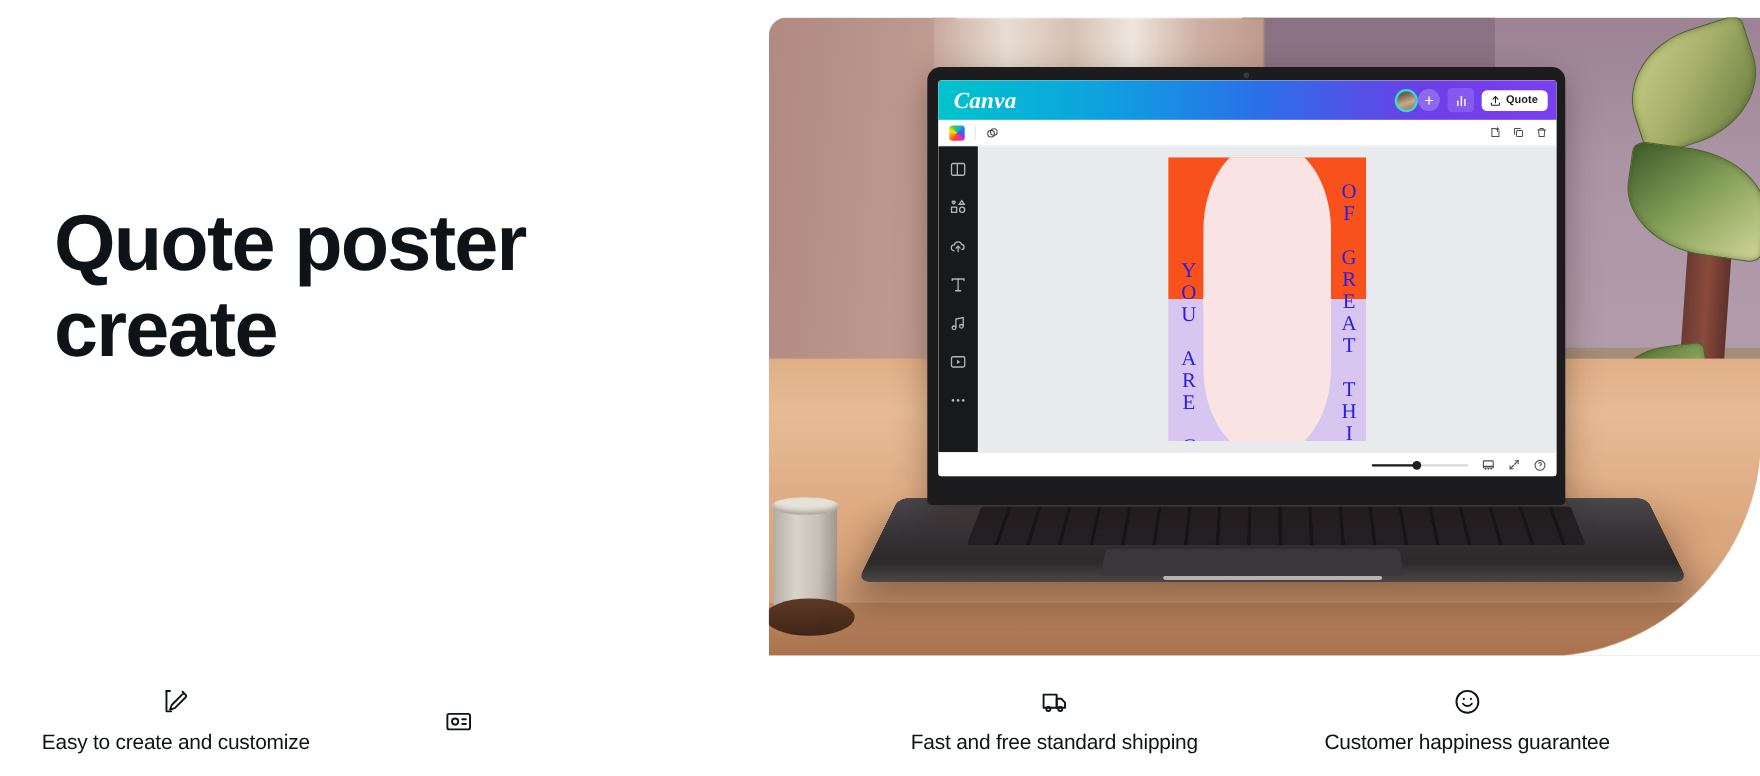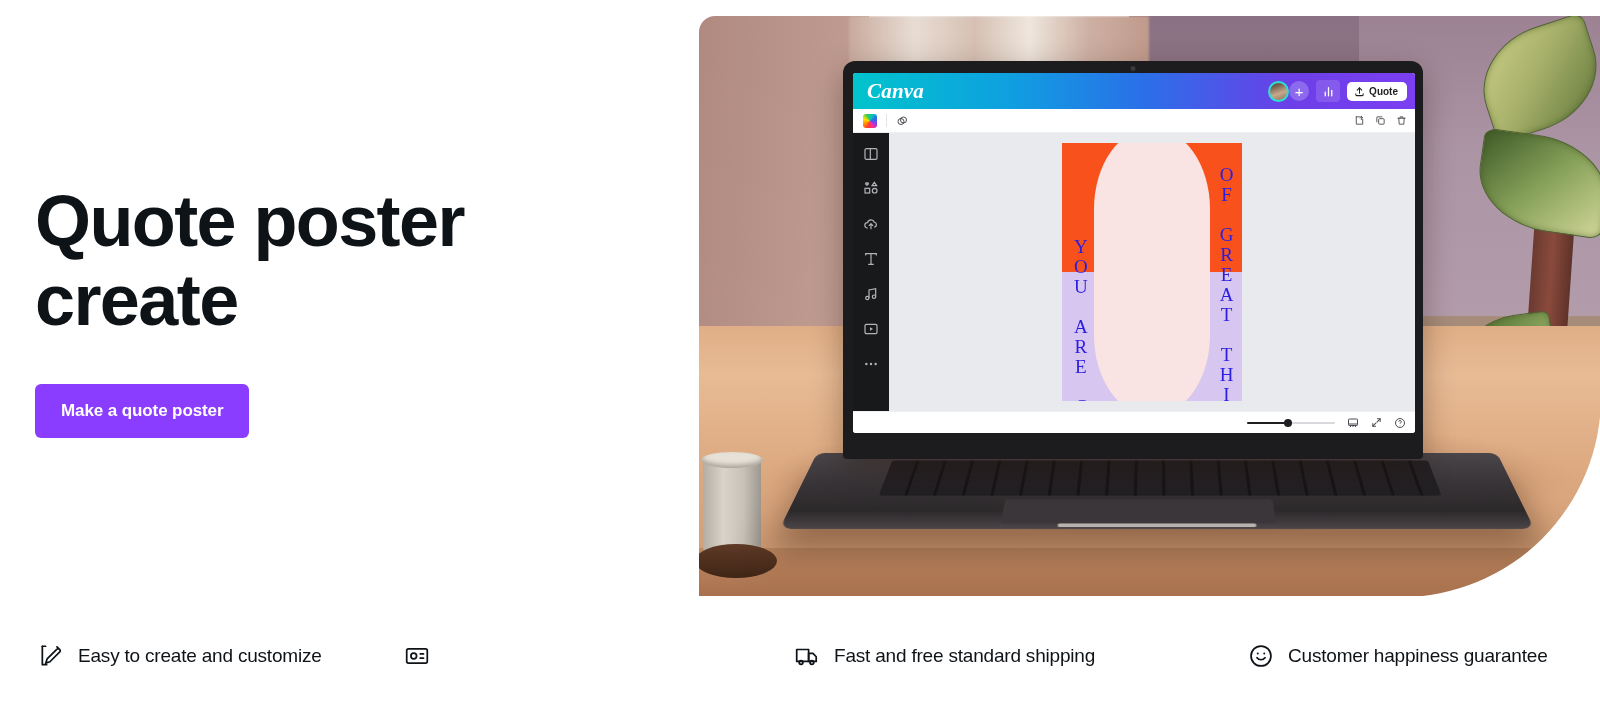--- a/index.html
+++ b/index.html
@@ -6,21 +6,21 @@
   html, body {
     width: 1600px; height: 705px;
     background: #ffffff;
     font-family: "Liberation Sans", sans-serif;
     overflow: hidden;
   }
   .page { position: relative; width: 1600px; height: 705px; background:#fff; }
 
   
   .hero-copy {
-    position: absolute; left: 35px; top: 182px; width: 580px;
+    position: absolute; left: 49px; top: 182px; width: 580px;
   }
   .hero-title {
     font-size: 72px; line-height: 1.1; font-weight: 700;
     letter-spacing: -1.6px; color: #0e1318;
     font-family: "Liberation Sans", sans-serif;
   }
   .hero-cta {
     display: inline-block; margin-top: 44px;
     background: #8b3dff; color: #ffffff;
     font-size: 17px; font-weight: 700; letter-spacing: -0.1px;
@@ -258,39 +258,38 @@
   .base-lip {
     position: absolute; left: 250px; bottom: 2px; width: 180px; height: 4px;
     background: #b9b3b0; border-radius: 2px;
   }
 
   
   .features {
     position: absolute; left: 0; top: 628px; width: 1600px; height: 55px;
     display: flex; align-items: center;
   }
-  .feature { display: flex; align-items: center; gap: 14px; }
+  .feature { display: flex; align-items: center; gap: 14px; flex-direction: column; }
   .f1 { position: absolute; left: 38px; }
   .f2 { position: absolute; left: 404px; }
-  .f3 { position: absolute; left: 794px; }
-  .f4 { position: absolute; left: 1248px; }
+  .f3 { position: absolute; left: 828px; }
+  .f4 { position: absolute; left: 1204px; }
   .feature-label { font-size: 19px; color: #0e1318; letter-spacing: -.2px; }
   .feature-icon { width: 26px; height: 26px; flex: 0 0 26px; }
 </style>
 </head>
 <body>
 
 <div class="page">
 
   <div class="hero-copy">
     <h1 class="hero-title">
       <span>Quote poster</span><br>
       <span>create</span>
     </h1>
-    <button class="hero-cta">Make a quote poster</button>
   </div>
 
   <div class="hero-image">
     <div class="scene">
 
       <div class="wall-right"></div>
       <div class="wall-right2"></div>
       <div class="wall-left"></div>
       <div class="curtain"></div>
       <div class="wall-base"></div>

